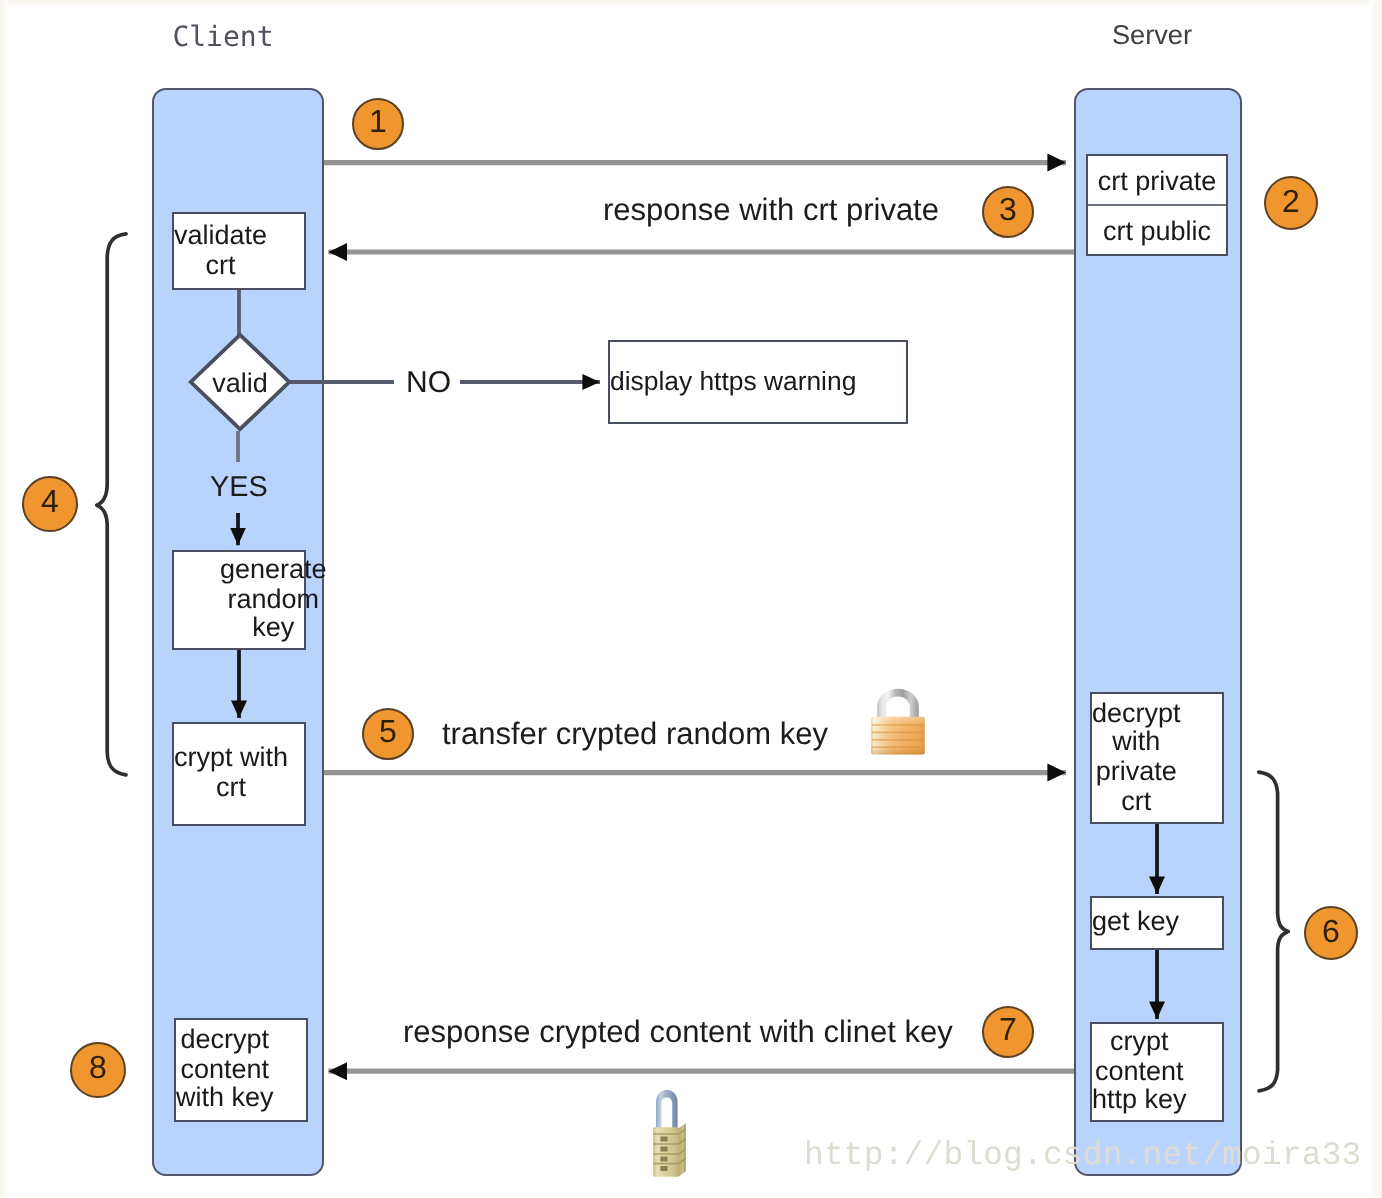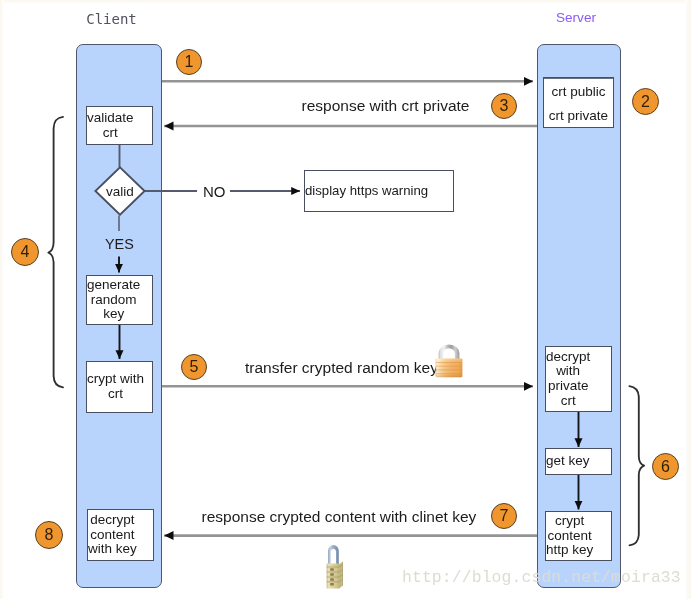--- a/index.html
+++ b/index.html
@@ -12,47 +12,47 @@
   .msglayer{z-index:2;}
   .flowlayer{z-index:10;}
   .lane{position:absolute;z-index:5;background:#b8d4fc;border:1.6px solid #50566b;border-radius:7px;box-sizing:border-box;}
   .nodebox{position:absolute;z-index:12;background:#ffffff;border:1.6px solid #4a4f60;box-sizing:border-box;display:flex;align-items:center;text-align:center;font-size:13.5px;line-height:14.7px;color:#19191c;}
   .circ{position:absolute;z-index:20;border-radius:50%;background:#ef962e;border:1.5px solid #5a4024;box-sizing:border-box;display:flex;align-items:center;justify-content:center;font-size:16px;color:#2e1f09;font-weight:400;line-height:1;}
   .lbl{position:absolute;z-index:20;font-size:15.5px;color:#1c1c1c;white-space:nowrap;}
   .hdr{position:absolute;white-space:nowrap;}
   .wm{position:absolute;font-family:"Liberation Mono",monospace;font-size:16.4px;color:#dedcd0;white-space:nowrap;left:402px;top:568.3px;z-index:40;letter-spacing:0.12px;}
 
   .hdr-client{left:70px;top:11px;width:83px;text-align:center;font-family:"DejaVu Sans Mono",monospace;font-size:14px;color:#51515f;}
-  .hdr-server{left:534px;top:9.5px;width:84px;text-align:center;font-size:13.6px;color:#8b5cf6;}
+  .hdr-server{left:534px;top:9.5px;width:84px;text-align:center;font-size:13.6px;color:#404040;}
 
   .lane-client{left:76px;top:43.5px;width:86px;height:544px;}
   .lane-server{left:537px;top:43.5px;width:84px;height:544px;}
 
   .nodebox span{white-space:pre-line;}
   .nb-validate{left:86px;top:106px;width:67px;height:39px;}
-  .nb-generate{left:86px;top:275px;width:67px;height:50px;}
+  .nb-generate{left:86px;top:275px;width:67px;height:50px;padding-left:23px;}
   .nb-cryptcrt{left:86px;top:361px;width:67px;height:52px;}
   .nb-decryptcontent{left:87px;top:509px;width:67px;height:52px;}
   .nb-warning{left:304px;top:170.3px;width:149.5px;height:42px;font-size:13.2px;}
   .nb-decryptpriv{left:545px;top:346px;width:67px;height:66px;}
   .nb-getkey{left:545px;top:448px;width:67px;height:27px;}
   .nb-cryptcontent{left:545px;top:511px;width:67px;height:50px;}
 
   .diamond{position:absolute;z-index:12;left:94px;top:166px;width:52px;height:50px;}
   .diamond .dlabel{position:absolute;left:0;top:0;width:52px;height:50px;display:flex;align-items:center;justify-content:center;font-size:13.5px;color:#1b1b1b;}
 
   .crtstack{position:absolute;z-index:12;left:543px;top:77px;width:71px;height:51px;border:1.6px solid #4a4f60;box-sizing:border-box;background:#ffffff;display:flex;flex-direction:column;}
   .crtrow{flex:1;display:flex;align-items:center;justify-content:center;font-size:13.5px;color:#19191c;}
   .crtrow-b{border-top:1.6px solid #6a6f7c;}
 
   .lbl-no{left:203px;top:183px;font-size:15px;}
   .lbl-yes{left:105px;top:235.5px;font-size:14.4px;}
   .msg1{left:234.5px;top:55px;}
   .msg3{left:301.5px;top:97px;}
-  .msg5{left:245px;top:359px;}
+  .msg5{left:221px;top:359px;}
   .msg7{left:201.5px;top:508px;}
 
   .c1{left:176px;top:49px;width:26px;height:26px;}
   .c2{left:632px;top:88px;width:27px;height:27px;}
   .c3{left:491px;top:93px;width:26px;height:26px;}
   .c4{left:11px;top:238px;width:28px;height:28px;}
   .c5{left:181px;top:354px;width:26px;height:26px;}
   .c6{left:652px;top:453px;width:27px;height:27px;}
   .c7{left:491px;top:503px;width:26px;height:26px;}
   .c8{left:35px;top:521px;width:28px;height:28px;}
@@ -129,22 +129,22 @@
       <span>crypt with
 crt</span>
     </div>
   <div class="nodebox nb-decryptcontent">
       <span>decrypt
 content
 with key</span>
     </div>
 
   <div class="crtstack">
+    <div class="crtrow">crt private</div>
     <div class="crtrow crtrow-b">crt public</div>
-    <div class="crtrow">crt private</div>
   </div>
   <div class="nodebox nb-decryptpriv">
       <span>decrypt
 with
 private
 crt</span>
     </div>
   <div class="nodebox nb-getkey">
       <span>get key</span>
     </div>

